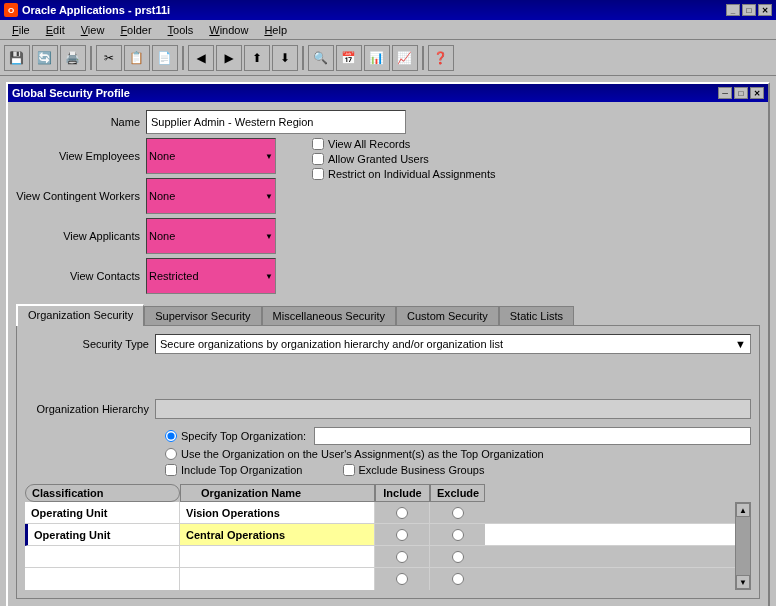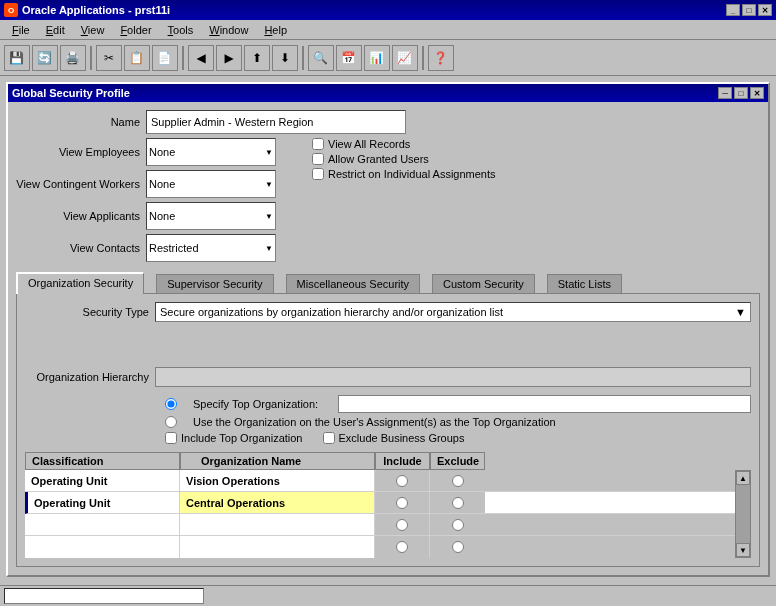--- a/index.html
+++ b/index.html
@@ -163,25 +163,25 @@
       border-top-color: #404040;
       border-left-color: #404040;
       height: 24px;
       font-size: 11px;
       padding: 0 4px;
     }
     .form-input-wide {
       width: 260px;
     }
     .form-select {
-      background: #ffffff;
+      background: #ec4899;
       border: 1px solid #808080;
       border-top-color: #404040;
       border-left-color: #404040;
-      height: 28px;
+      height: 36px;
       font-size: 11px;
       padding: 0 2px;
       width: 130px;
       display: flex;
       align-items: center;
       justify-content: space-between;
       cursor: pointer;
     }
     .select-arrow {
       font-size: 8px;
@@ -200,21 +200,21 @@
       gap: 4px;
       font-size: 11px;
     }
 
     
     .tabs-area {
       margin-top: 6px;
     }
     .tabs-row {
       display: flex;
-      gap: 12px;
+      gap: 0;
     }
     .tab {
       background: #c0c0c0;
       border: 1px solid #808080;
       border-bottom: none;
       padding: 3px 10px;
       font-size: 11px;
       cursor: pointer;
       color: #000;
       position: relative;
@@ -290,21 +290,21 @@
     }
 
     
     .radio-options {
       margin-left: 140px;
       margin-bottom: 4px;
     }
     .radio-row {
       display: flex;
       align-items: center;
-      gap: 16px;
+      gap: 4px;
       margin-bottom: 3px;
     }
     .radio-row input[type="radio"] {
       cursor: pointer;
     }
     .radio-input-field {
       flex: 1;
       background: #d0d0d0;
       border: 1px solid #808080;
       border-top-color: #404040;
@@ -314,35 +314,36 @@
     .radio-active .radio-input-field {
       background: white;
     }
 
     
     .check-options-row {
       display: flex;
       align-items: center;
       margin-left: 140px;
       margin-bottom: 8px;
+      gap: 20px;
     }
     .check-option {
       display: flex;
       align-items: center;
       gap: 4px;
       font-size: 11px;
     }
     .table-header-cell {
       background: #c0c0c0;
       border: 1px solid #808080;
       padding: 2px 6px;
       font-size: 11px;
       font-weight: bold;
     }
-    .col-classification { width: 155px; }
+    .col-classification { width: 155px; border-radius: 9px; }
     .col-org-name { width: 195px; padding-left: 20px; }
     .col-include { width: 55px; text-align: center; }
     .col-exclude { width: 55px; text-align: center; }
     .table-row {
       display: flex;
       height: 22px;
       border-bottom: 1px solid #d0d0d0;
     }
     .table-row.selected {
       border-left: 3px solid #000080;

